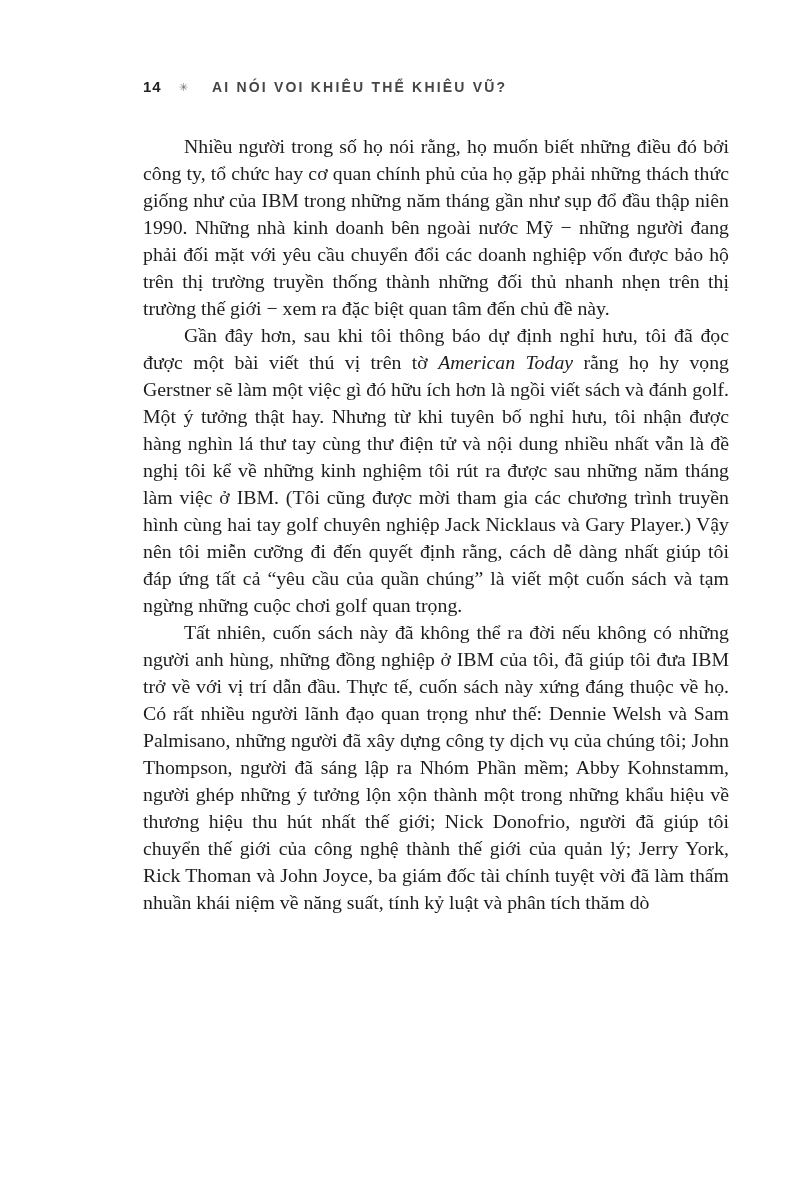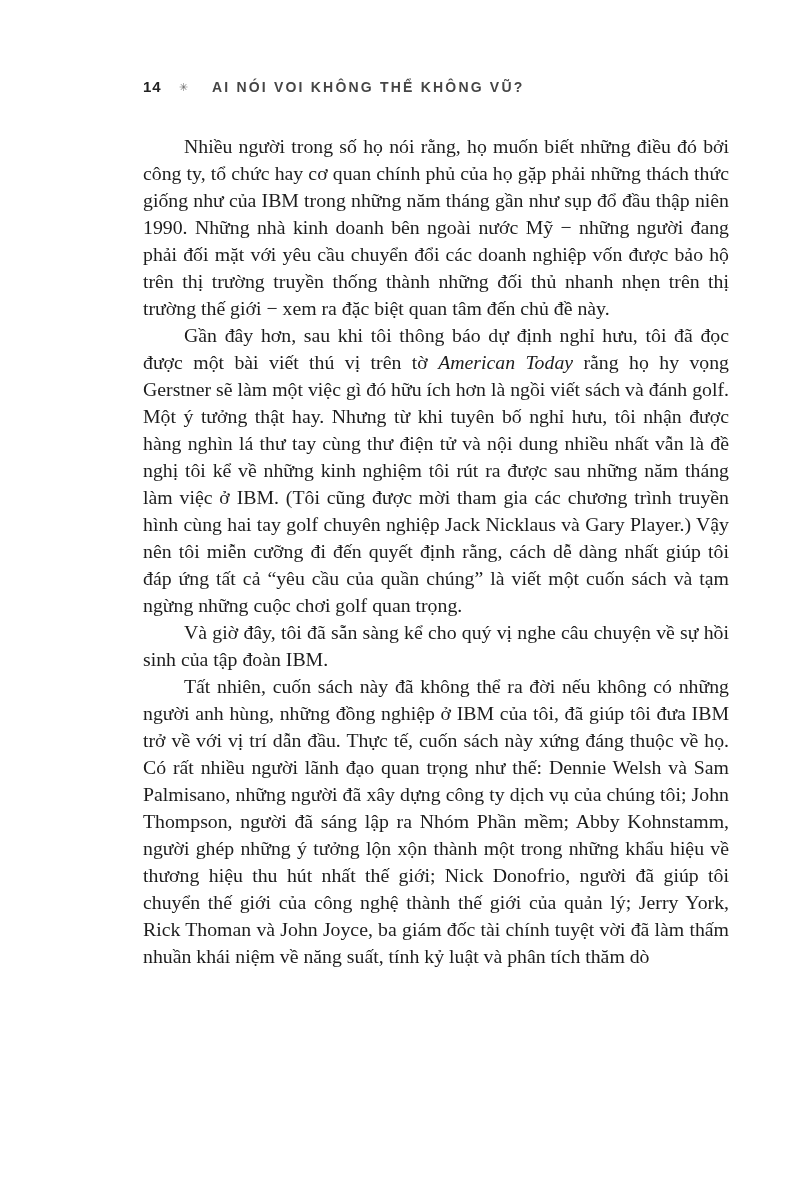--- a/index.html
+++ b/index.html
@@ -71,27 +71,26 @@
 </style>
 </head>
 <body>
 
 <div class="page">
   <div class="content">
 
     <header class="running-header">
       <span class="page-num">14</span>
       <span class="ornament">✳</span>
-      <span class="running-title">AI NÓI VOI KHÔNG THỂ KHÔNG VŨ?</span>
+      <span class="running-title">AI NÓI VOI KHIÊU THỂ KHIÊU VŨ?</span>
     </header>
 
     <main class="body-text">
       <p class="para">Nhiều người trong số họ nói rằng, họ muốn biết những điều đó bởi công ty, tổ chức hay cơ quan chính phủ của họ gặp phải những thách thức giống như của IBM trong những năm tháng gần như sụp đổ đầu thập niên 1990. Những nhà kinh doanh bên ngoài nước Mỹ − những người đang phải đối mặt với yêu cầu chuyển đổi các doanh nghiệp vốn được bảo hộ trên thị trường truyền thống thành những đối thủ nhanh nhẹn trên thị trường thế giới − xem ra đặc biệt quan tâm đến chủ đề này.</p>
 
       <p class="para"><span>Gần đây hơn, sau khi tôi thông báo dự định nghỉ hưu, tôi đã đọc được một bài viết thú vị trên tờ </span><em class="italic">American Today</em><span> rằng họ hy vọng Gerstner sẽ làm một việc gì đó hữu ích hơn là ngồi viết sách và đánh golf. Một ý tưởng thật hay. Nhưng từ khi tuyên bố nghỉ hưu, tôi nhận được hàng nghìn lá thư tay cùng thư điện tử và nội dung nhiều nhất vẫn là đề nghị tôi kể về những kinh nghiệm tôi rút ra được sau những năm tháng làm việc ở IBM. (Tôi cũng được mời tham gia các chương trình truyền hình cùng hai tay golf chuyên nghiệp Jack Nicklaus và Gary Player.) Vậy nên tôi miễn cưỡng đi đến quyết định rằng, cách dễ dàng nhất giúp tôi đáp ứng tất cả “yêu cầu của quần chúng” là viết một cuốn sách và tạm ngừng những cuộc chơi golf quan trọng.</span></p>
 
-      <p class="para">Và giờ đây, tôi đã sẵn sàng kể cho quý vị nghe câu chuyện về sự hồi sinh của tập đoàn IBM.</p>
 
       <p class="para">Tất nhiên, cuốn sách này đã không thể ra đời nếu không có những người anh hùng, những đồng nghiệp ở IBM của tôi, đã giúp tôi đưa IBM trở về với vị trí dẫn đầu. Thực tế, cuốn sách này xứng đáng thuộc về họ. Có rất nhiều người lãnh đạo quan trọng như thế: Dennie Welsh và Sam Palmisano, những người đã xây dựng công ty dịch vụ của chúng tôi; John Thompson, người đã sáng lập ra Nhóm Phần mềm; Abby Kohnstamm, người ghép những ý tưởng lộn xộn thành một trong những khẩu hiệu về thương hiệu thu hút nhất thế giới; Nick Donofrio, người đã giúp tôi chuyển thế giới của công nghệ thành thế giới của quản lý; Jerry York, Rick Thoman và John Joyce, ba giám đốc tài chính tuyệt vời đã làm thấm nhuần khái niệm về năng suất, tính kỷ luật và phân tích thăm dò</p>
     </main>
 
   </div>
 </div>
 
 </body></html>

